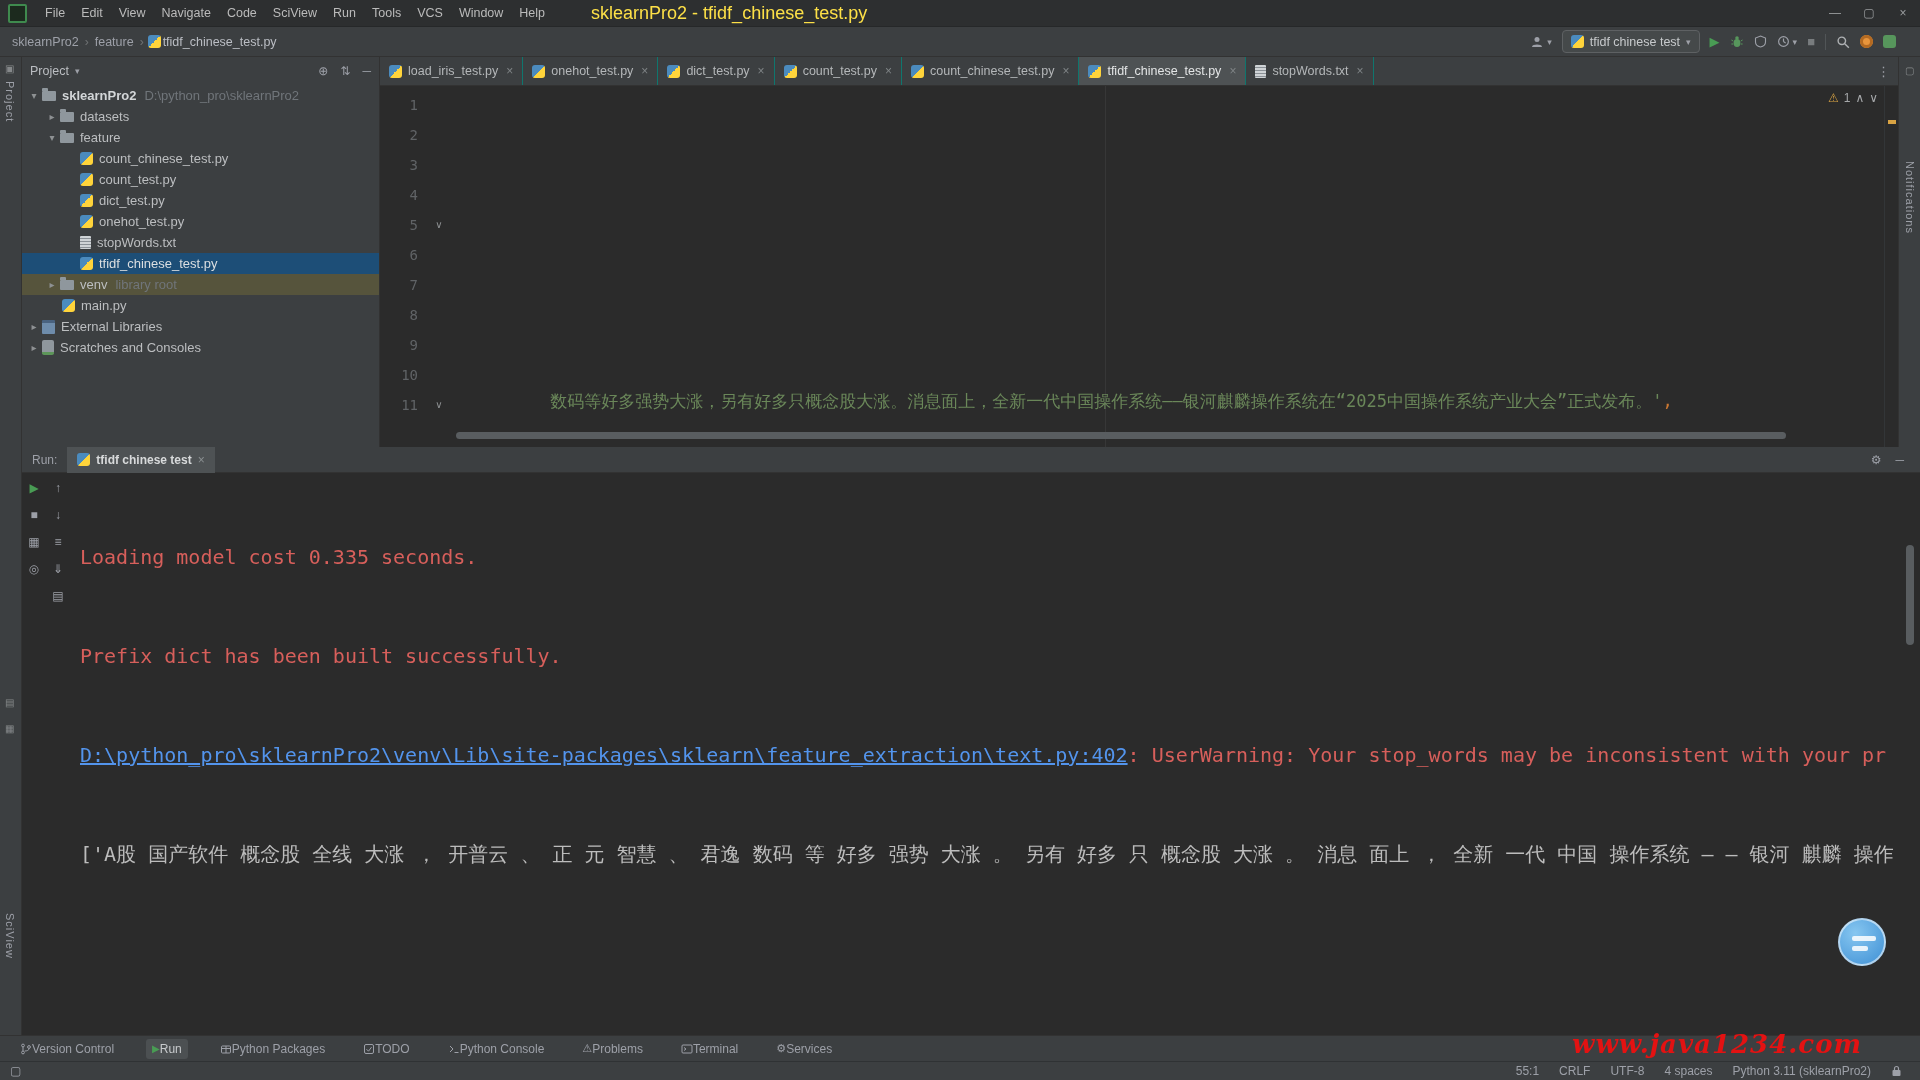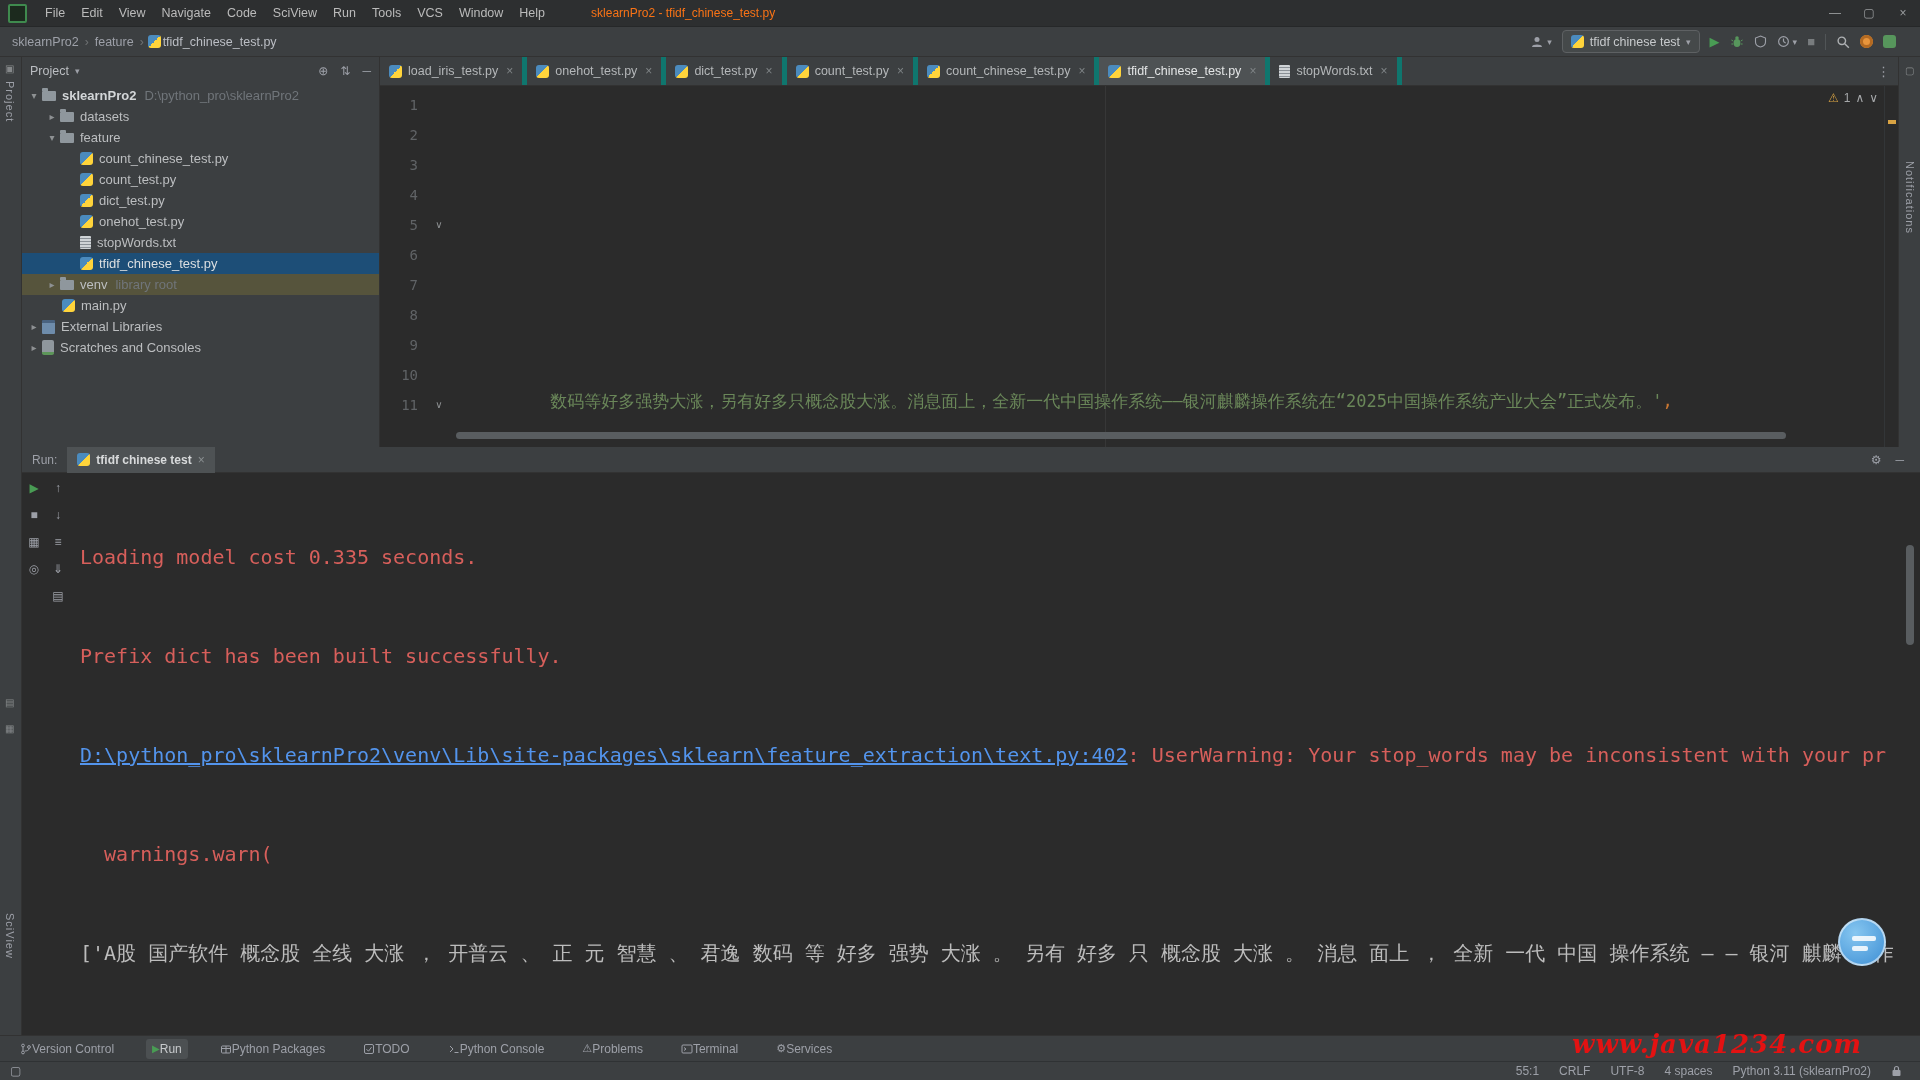--- a/index.html
+++ b/index.html
@@ -5,21 +5,21 @@
   html,body{margin:0;padding:0;width:1920px;height:1080px;overflow:hidden;background:#2b2b2b;
     font-family:"Liberation Sans",sans-serif;-webkit-font-smoothing:antialiased}
   .app{position:relative;width:1920px;height:1080px;background:#2b2b2b;color:#bbb;font-size:13px}
 
   
   .titlebar{position:absolute;left:0;top:0;width:100%;height:27px;background:#2d2f30;
     display:flex;align-items:center;border-bottom:1px solid #262829;box-sizing:border-box}
   .logo{width:15px;height:15px;margin:0 10px 0 8px;background:#1c2a1e;border:2px solid #3f8a4e;border-radius:2px}
   .menus{display:flex}
   .menu{padding:0 8px;font-size:12.5px;color:#bbbbbb;cursor:default}
-  .wintitle{margin-left:38px;font-size:12px;color:#f97316}
+  .wintitle{margin-left:38px;font-size:18px;color:#fde047}
   .spacer{flex:1}
   .winctl{width:34px;text-align:center;color:#9a9d9f;font-size:12px;cursor:default}
 
   
   .toolbar{position:absolute;left:0;top:27px;width:100%;height:30px;background:#3c3f41;
     border-bottom:1px solid #323232;display:flex;align-items:center;padding:0 10px;box-sizing:border-box}
   .crumb{color:#9da0a8;font-size:12.5px;padding:0 2px}
   .crumb-sep{color:#6e7173;padding:0 4px;font-size:12px}
   .crumb.file{color:#bbbec4}
   .tb-right{margin-left:auto;display:flex;align-items:center;gap:10px;padding-right:14px}
@@ -59,21 +59,21 @@
   .fold-ic:before{content:"";position:absolute;left:0;top:-3px;width:6px;height:3px;background:#8f979d;border-radius:1px 1px 0 0}
   .txt-ic{width:11px;height:13px;background:#cfd3d6;flex:0 0 11px;
     background-image:repeating-linear-gradient(#cfd3d6 0 2px,#8a9096 2px 3px);border-radius:1px}
   .lib-ic{width:13px;height:11px;background:#6e8cab;border-top:3px solid #49627f;flex:0 0 13px;border-radius:1px}
   .scr-ic{width:12px;height:12px;background:#8f979d;border-radius:2px;border-bottom:3px solid #5d9659;flex:0 0 12px}
 
   
   .editor{position:absolute;left:380px;top:57px;right:22px;height:390px;background:#2b2b2b}
   .tabs{height:28px;background:#3c3f41;border-bottom:1px solid #323232;display:flex;align-items:stretch}
   .tab{display:flex;align-items:center;gap:6px;padding:0 9px;font-size:12.5px;color:#b4b7b9;
-    border-right:5px solid #0f766e}
+    border-right:1px solid #0f766e}
   .tab .x{color:#7f8486;font-size:12px;margin-left:2px}
   .tab.active{background:#4e5254;color:#e3e5e6}
   .tabs-more{margin-left:auto;display:flex;align-items:center;padding:0 8px;color:#9da0a8}
   .code{position:relative;height:362px;overflow:hidden}
   .gutter{position:absolute;left:0;top:0;width:52px;height:100%;padding-top:4px;box-sizing:border-box;
     font-family:"DejaVu Sans Mono",monospace;font-size:14px;color:#606366}
   .gutter div{height:30px;line-height:30px;text-align:right;padding-right:14px}
   .fold{position:absolute;left:53px;width:12px;height:30px;line-height:30px;color:#8e9193;font-size:10px;text-align:center}
   .codelines{margin-left:68px;font-family:"DejaVu Sans Mono",monospace;
     font-size:17px;line-height:30px;white-space:pre;color:#a9b7c6}
@@ -391,21 +391,20 @@
         <span>↑</span>
         <span>↓</span>
         <span>≡</span>
         <span>⇓</span>
         <span>▤</span>
       </div>
       <div class="console">
         <div class="cl err">Loading model cost 0.335 seconds.</div>
         <div class="cl err">Prefix dict has been built successfully.</div>
         <div class="cl"><span class="lnk">D:\python_pro\sklearnPro2\venv\Lib\site-packages\sklearn\feature_extraction\text.py:402</span><span class="err">: UserWarning: Your stop_words may be inconsistent with your pr</span></div>
-        <div class="cl err">  warnings.warn(</div>
         <div class="cl out">['A股 国产软件 概念股 全线 大涨 ， 开普云 、 正 元 智慧 、 君逸 数码 等 好多 强势 大涨 。 另有 好多 只 概念股 大涨 。 消息 面上 ， 全新 一代 中国 操作系统 — — 银河 麒麟 操作</div>
         
         
         
         
         
         
         
         
         

